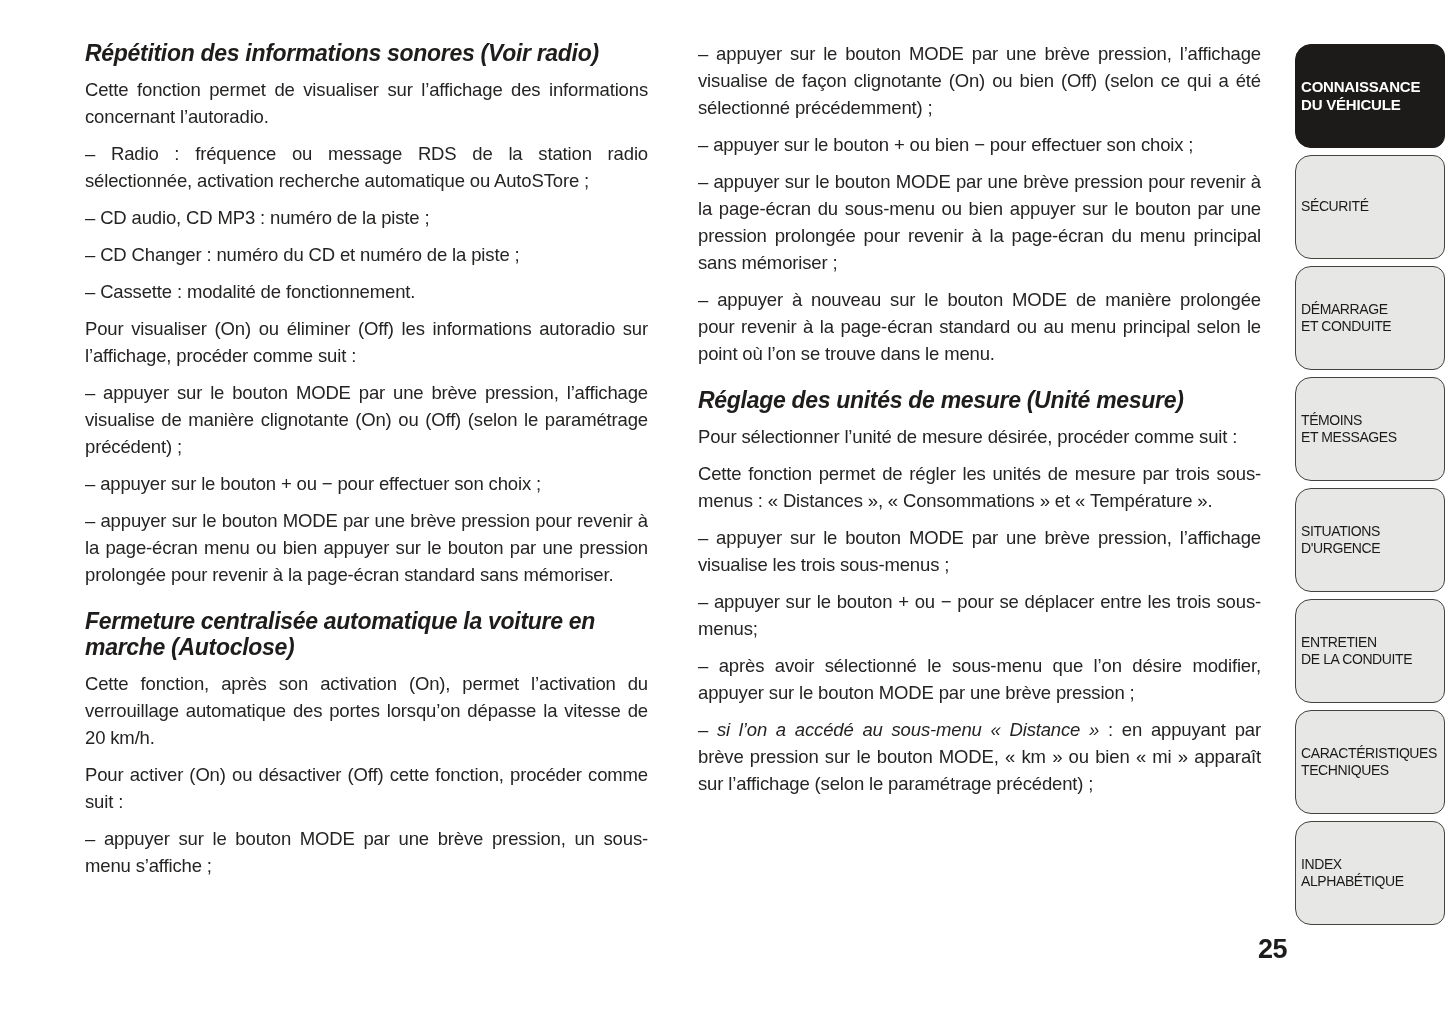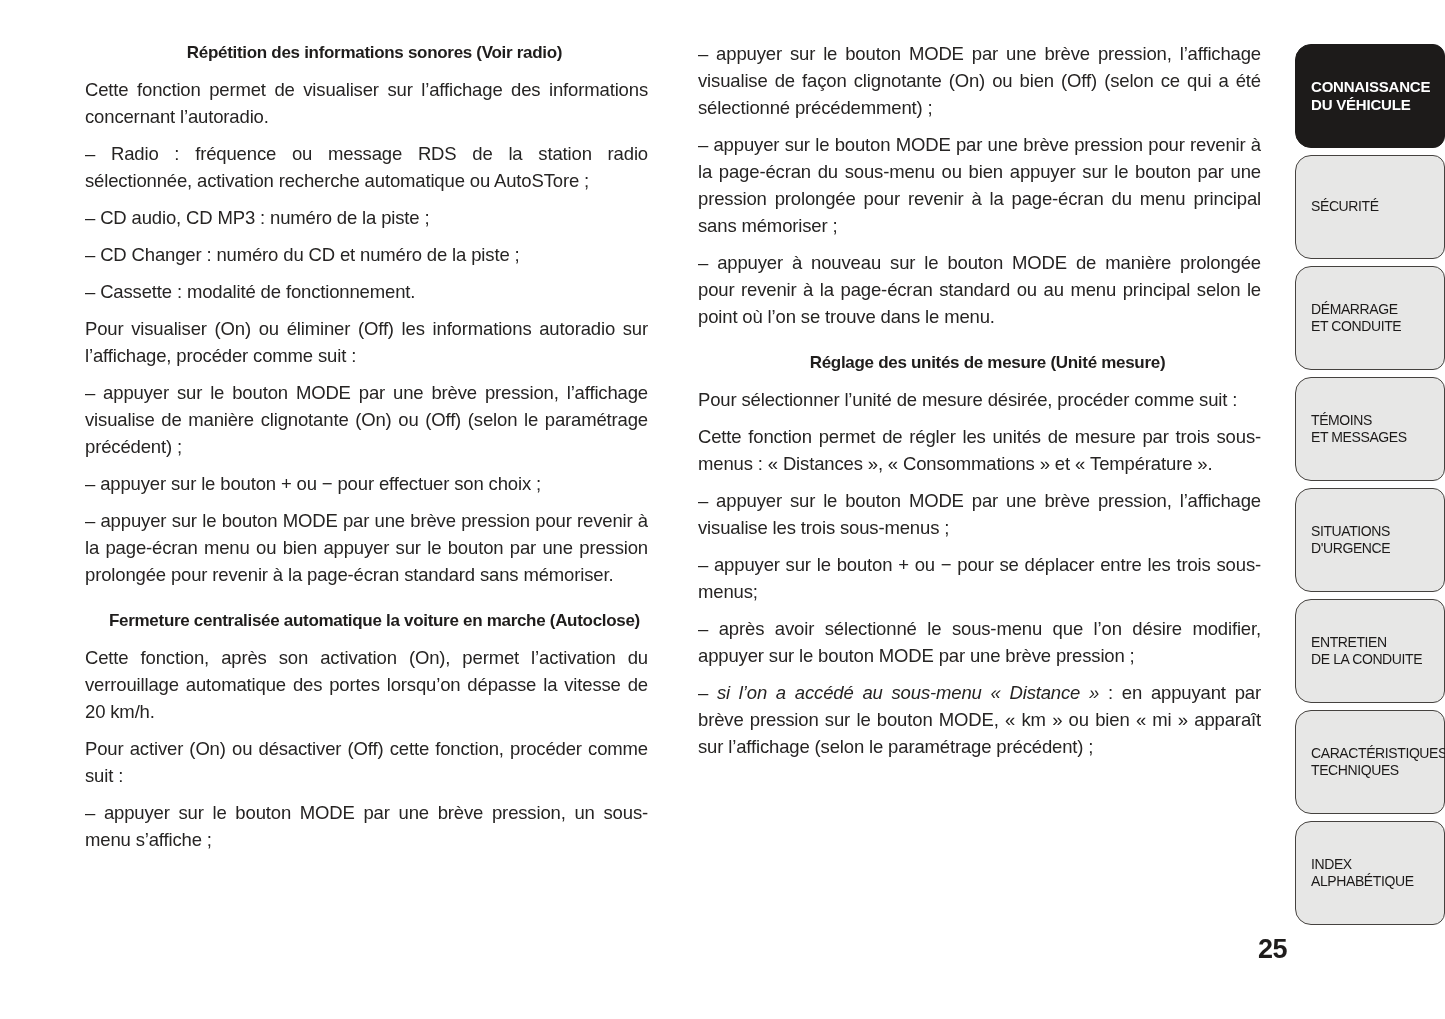--- a/index.html
+++ b/index.html
@@ -25,27 +25,28 @@
   }
   .col {
     width: 579px;
     font-size: 18.5px;
     line-height: 27px;
     text-align: justify;
     letter-spacing: -0.15px;
   }
   .col p { margin: 0 16px 10px 0; }
   .col h2 {
-    font-size: 17px;
+    font-size: 23px;
     line-height: 26px;
     font-weight: bold;
     margin: 0 0 10px 0;
-    text-align: center;
+    text-align: left;
     letter-spacing: -0.3px;
     color: #1f1d1c;
+    font-style: italic;
   }
   .col h2.mt { margin-top: 20px; }
   .it { font-style: italic; }
   .sidebar {
     position: absolute;
     left: 1295px;
     top: 44px;
     width: 150px;
     display: flex;
     flex-direction: column;
@@ -53,21 +54,21 @@
   }
   .tab {
     height: 104px;
     box-sizing: border-box;
     background: #e7e7e6;
     border: 1.5px solid #45423f;
     border-radius: 16px 12px 12px 16px;
     display: flex;
     flex-direction: column;
     justify-content: center;
-    padding-left: 15px;
+    padding-left: 5px;
     padding-right: 3px;
     font-size: 14px;
     line-height: 17.5px;
     letter-spacing: -0.4px;
     color: #1c1a19;
     cursor: pointer;
   }
   .tab span { display: block; }
   .tab.active {
     background: #1d1b1a;
@@ -104,20 +105,21 @@
     <p>– appuyer sur le bouton + ou − pour effectuer son choix&nbsp;;</p>
     <p>– appuyer sur le bouton MODE par une brève pression pour revenir à la page-écran menu ou bien appuyer sur le bouton par une pression prolongée pour revenir à la page-écran standard sans mémoriser.</p>
     <h2 class="mt">Fermeture centralisée automatique la voiture en marche (Autoclose)</h2>
     <p>Cette fonction, après son activation (On), permet l’activation du verrouillage automatique des portes lorsqu’on dépasse la vitesse de 20 km/h.</p>
     <p>Pour activer (On) ou désactiver (Off) cette fonction, procéder comme suit&nbsp;:</p>
     <p>– appuyer sur le bouton MODE par une brève pression, un sous-menu s’affiche&nbsp;;</p>
   </div>
 
   <div class="col">
     <p>– appuyer sur le bouton MODE par une brève pression, l’affichage visualise de façon clignotante (On) ou bien (Off) (selon ce qui a été sélectionné précédemment)&nbsp;;</p>
+    <p>– appuyer sur le bouton + ou bien − pour effectuer son choix&nbsp;;</p>
     <p>– appuyer sur le bouton MODE par une brève pression pour revenir à la page-écran du sous-menu ou bien appuyer sur le bouton par une pression prolongée pour revenir à la page-écran du menu principal sans mémoriser&nbsp;;</p>
     <p>– appuyer à nouveau sur le bouton MODE de manière prolongée pour revenir à la page-écran standard ou au menu principal selon le point où l’on se trouve dans le menu.</p>
     <h2 class="mt">Réglage des unités de mesure (Unité mesure)</h2>
     <p>Pour sélectionner l’unité de mesure désirée, procéder comme suit&nbsp;:</p>
     <p>Cette fonction permet de régler les unités de mesure par trois sous-menus&nbsp;: «&nbsp;Distances&nbsp;», «&nbsp;Consommations&nbsp;» et «&nbsp;Température&nbsp;».</p>
     <p>– appuyer sur le bouton MODE par une brève pression, l’affichage visualise les trois sous-menus&nbsp;;</p>
     <p>– appuyer sur le bouton + ou − pour se déplacer entre les trois sous-menus;</p>
     <p>– après avoir sélectionné le sous-menu que l’on désire modifier, appuyer sur le bouton MODE par une brève pression&nbsp;;</p>
     <p><span>– </span><span class="it">si l’on a accédé au sous-menu «&nbsp;Distance&nbsp;»</span><span>&nbsp;: en appuyant par brève pression sur le bouton MODE, «&nbsp;km&nbsp;» ou bien «&nbsp;mi&nbsp;» apparaît sur l’affichage (selon le paramétrage précédent)&nbsp;;</span></p>
   </div>

